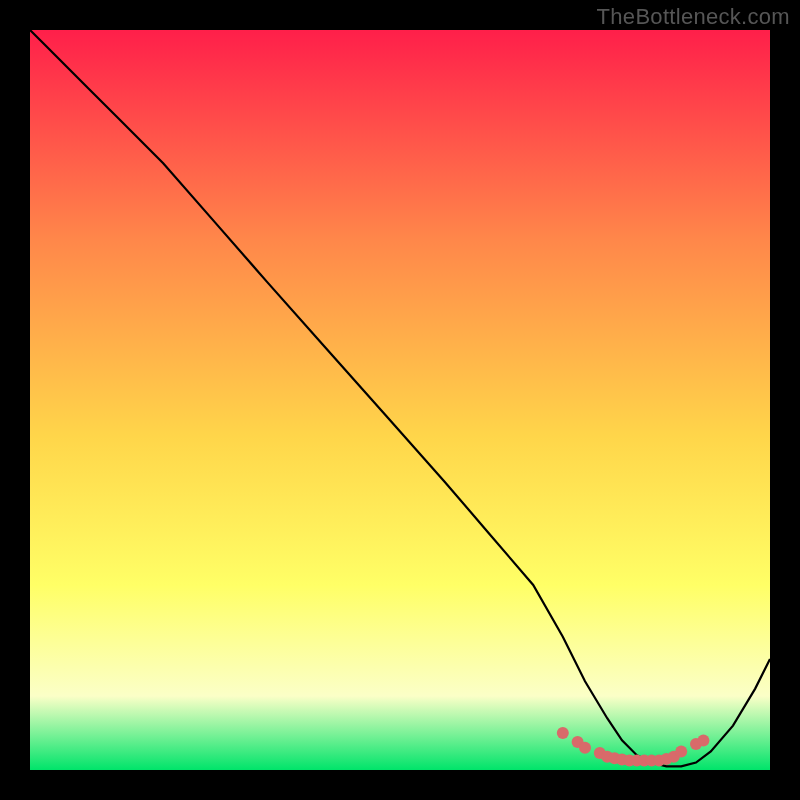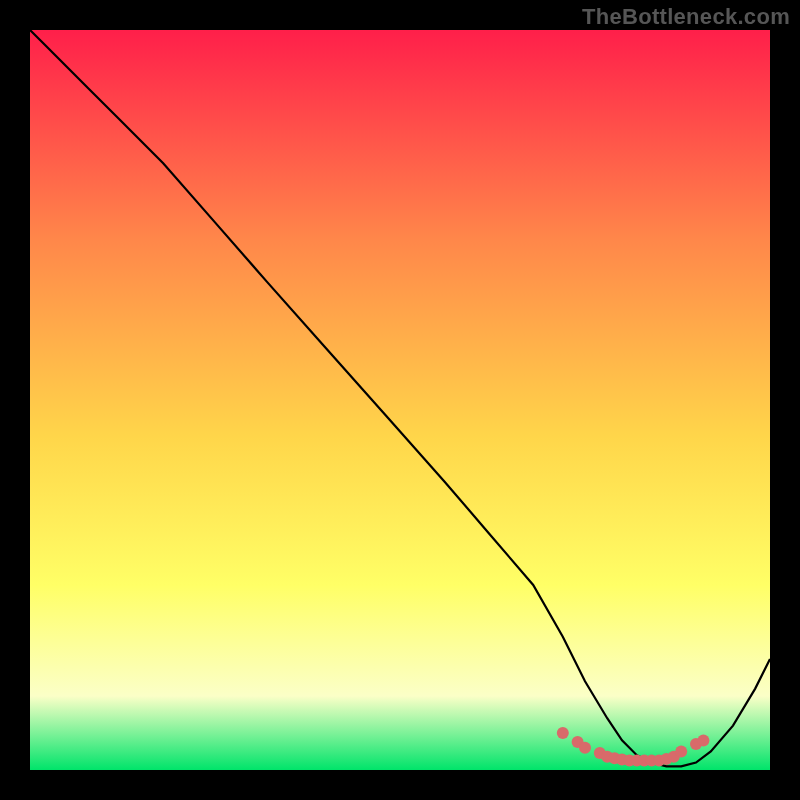--- a/index.html
+++ b/index.html
@@ -16,21 +16,21 @@
     width: 800px;
     height: 800px;
     background: #000;
   }
   .watermark {
     position: absolute;
     top: 4px;
     right: 10px;
     color: #565656;
     font-size: 22px;
-    font-weight: 700;
+    font-weight: 400;
     letter-spacing: 0.3px;
     z-index: 10;
   }
   svg {
     position: absolute;
     left: 0;
     top: 0;
   }
 </style>
 </head>

